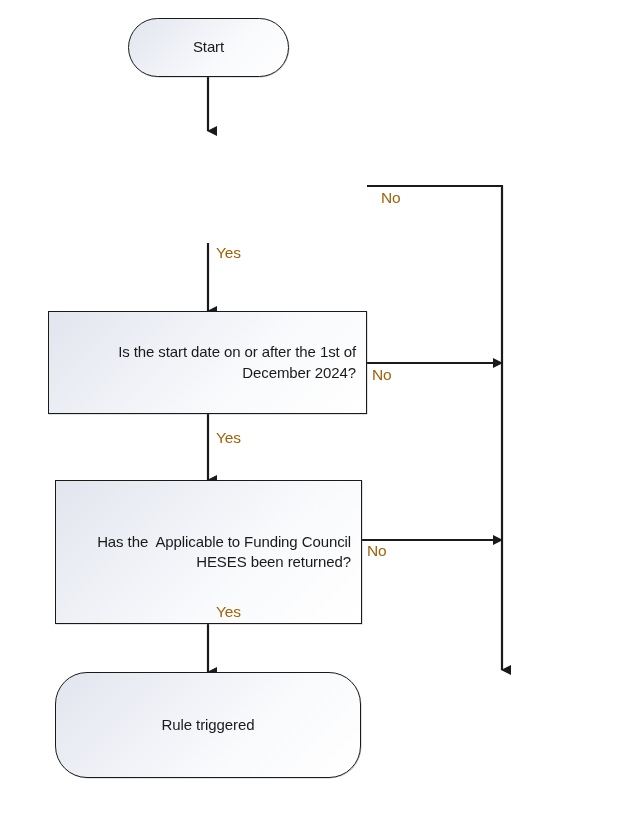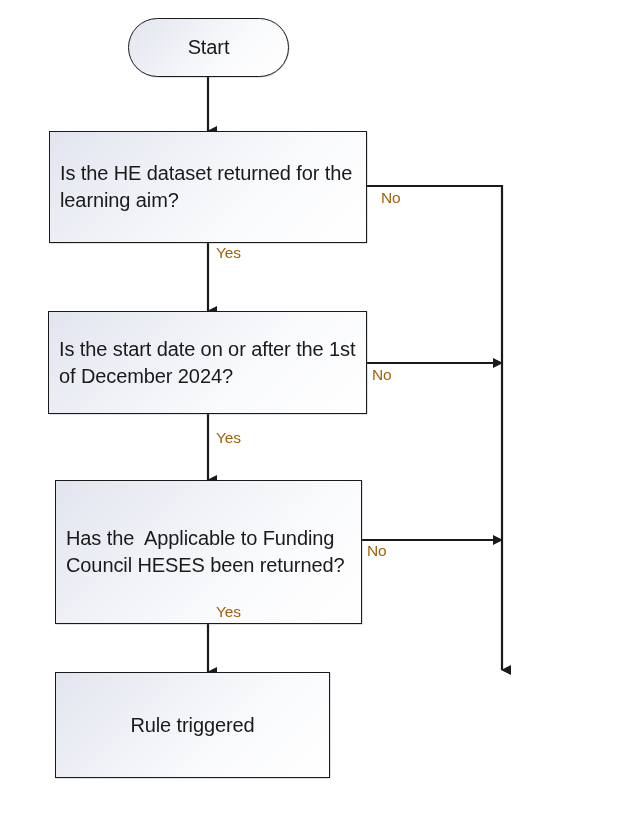--- a/index.html
+++ b/index.html
@@ -23,25 +23,25 @@
     top: 0;
     width: 619px;
     height: 832px;
   }
   .node {
     position: absolute;
     box-sizing: border-box;
     display: flex;
     align-items: center;
     justify-content: center;
-    text-align: left;
+    text-align: right;
     border: 1.4px solid #1a1a1a;
     background: linear-gradient(135deg, #e2e5ee 0%, #eef0f6 32%, #f9fafc 62%, #ffffff 100%);
     color: #1a1a1a;
-    font-size: 20px;
+    font-size: 15px;
     line-height: 1.34;
     letter-spacing: -0.1px;
     box-shadow: 0.5px 0.5px 0 rgba(120,120,130,0.45);
   }
   .node .label {
     display: block;
     padding: 0 10px;
     white-space: pre-wrap;
   }
   .terminator {
@@ -83,33 +83,30 @@
 
     <line x1="208" y1="600" x2="208" y2="672" stroke="#1a1a1a" stroke-width="2.2" marker-end="url(#arrowDown)"></line>
 
     <line x1="362" y1="540" x2="502" y2="540" stroke="#1a1a1a" stroke-width="2.2" marker-end="url(#arrowRight)"></line>
   </svg>
 
   <div class="node terminator" style="left:128px; top:18px; width:161px; height:59px;">
     <span class="label">Start</span>
   </div>
 
-  <div class="node" style="left:49px; top:131px; width:318px; height:112px;">
-    <span class="label">Is the HE dataset returned for the learning aim?</span>
-  </div>
 
   <div class="node" style="left:48px; top:311px; width:319px; height:103px;">
     <span class="label">Is the start date on or after the 1st of December 2024?</span>
   </div>
 
   <div class="node" style="left:55px; top:480px; width:307px; height:144px;">
     <span class="label">Has the  Applicable to Funding Council HESES been returned?</span>
   </div>
 
-  <div class="node" style="left:55px; top:672px; width:275px; height:106px;">
+  <div class="node" style="left:55px; top:672px; width:306px; height:106px;border-radius:32px;">
     <span class="label">Rule triggered</span>
   </div>
 
 
   <span class="edge-label" style="left:216px; top:244px;">Yes</span>
 
   <span class="edge-label" style="left:381px; top:189px;">No</span>
 
   <span class="edge-label" style="left:216px; top:429px;">Yes</span>
 

